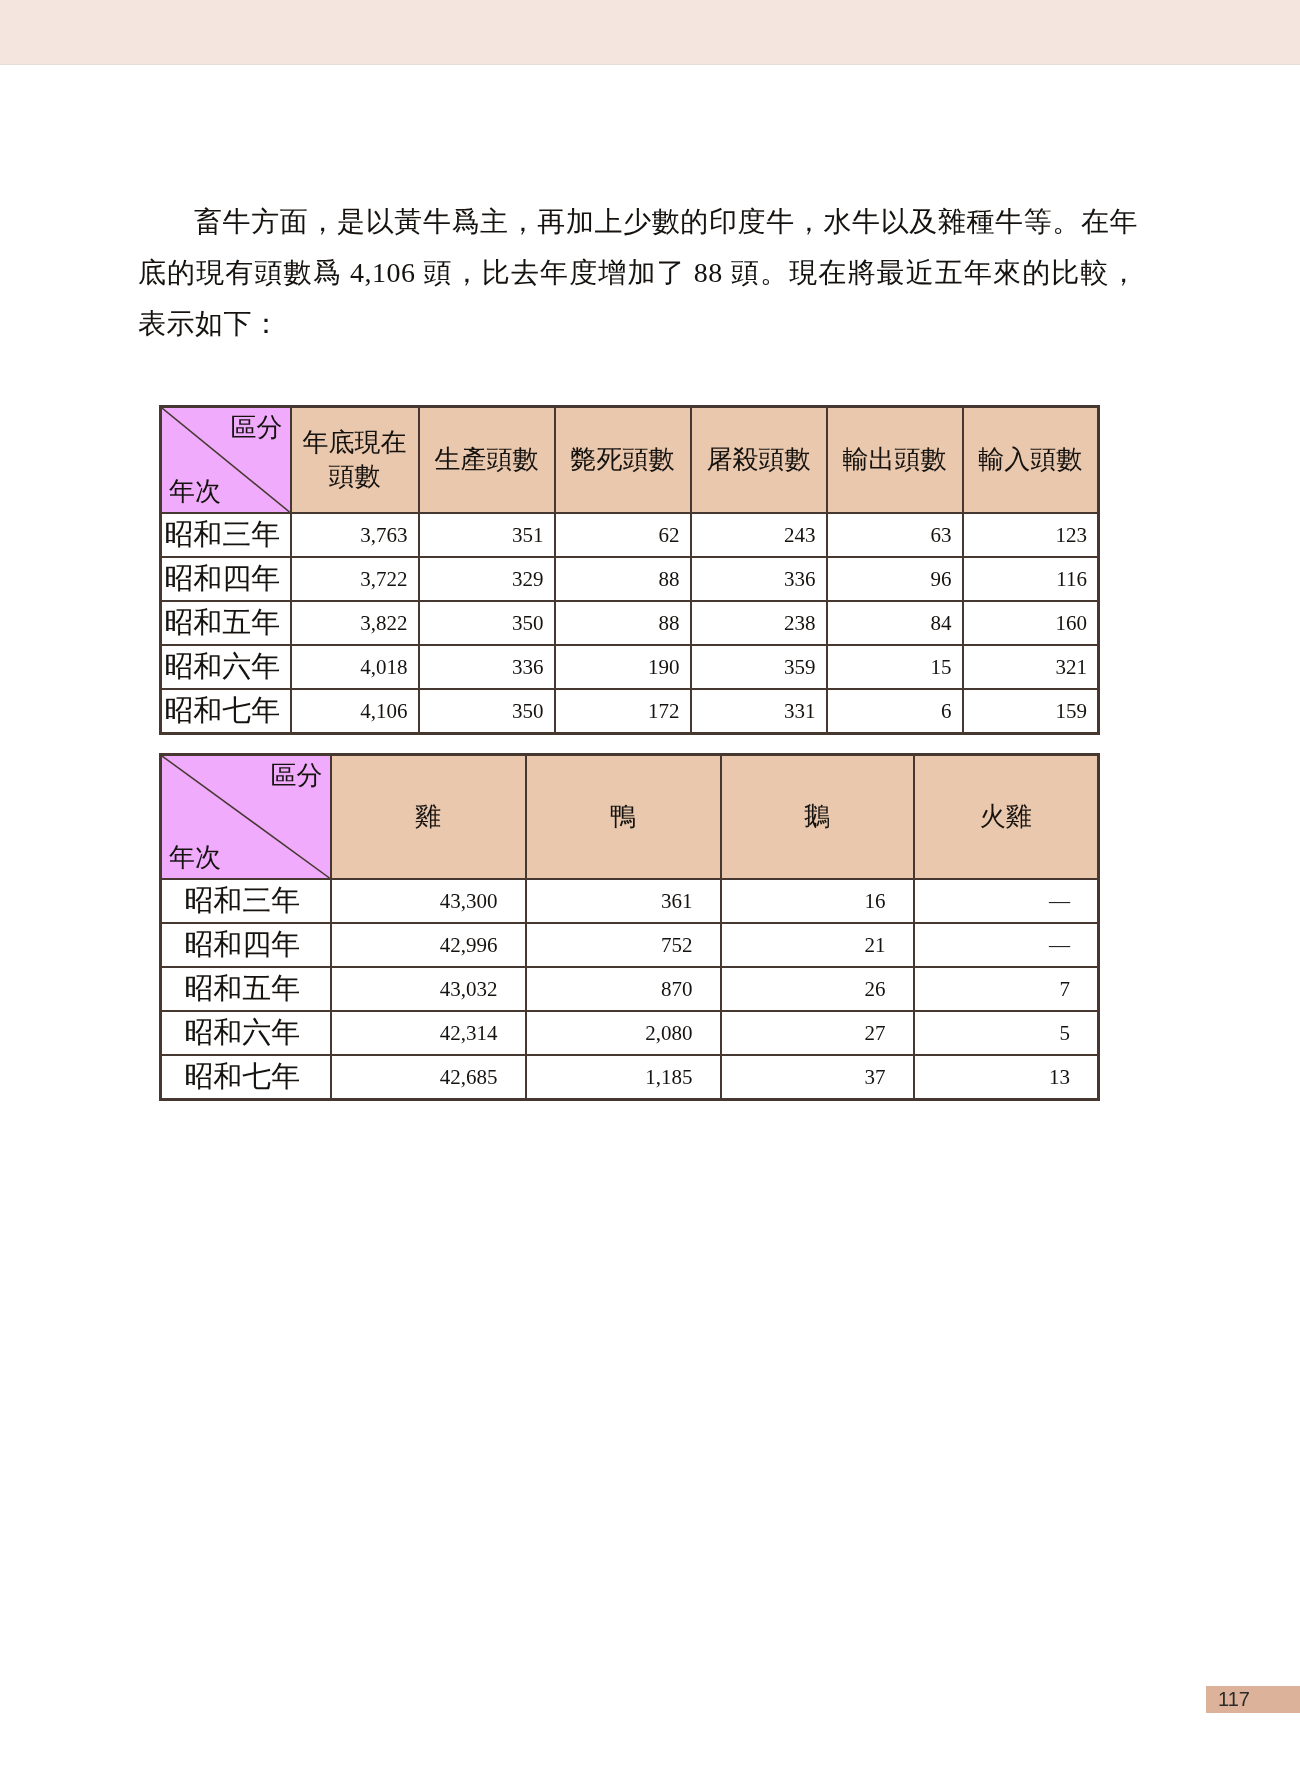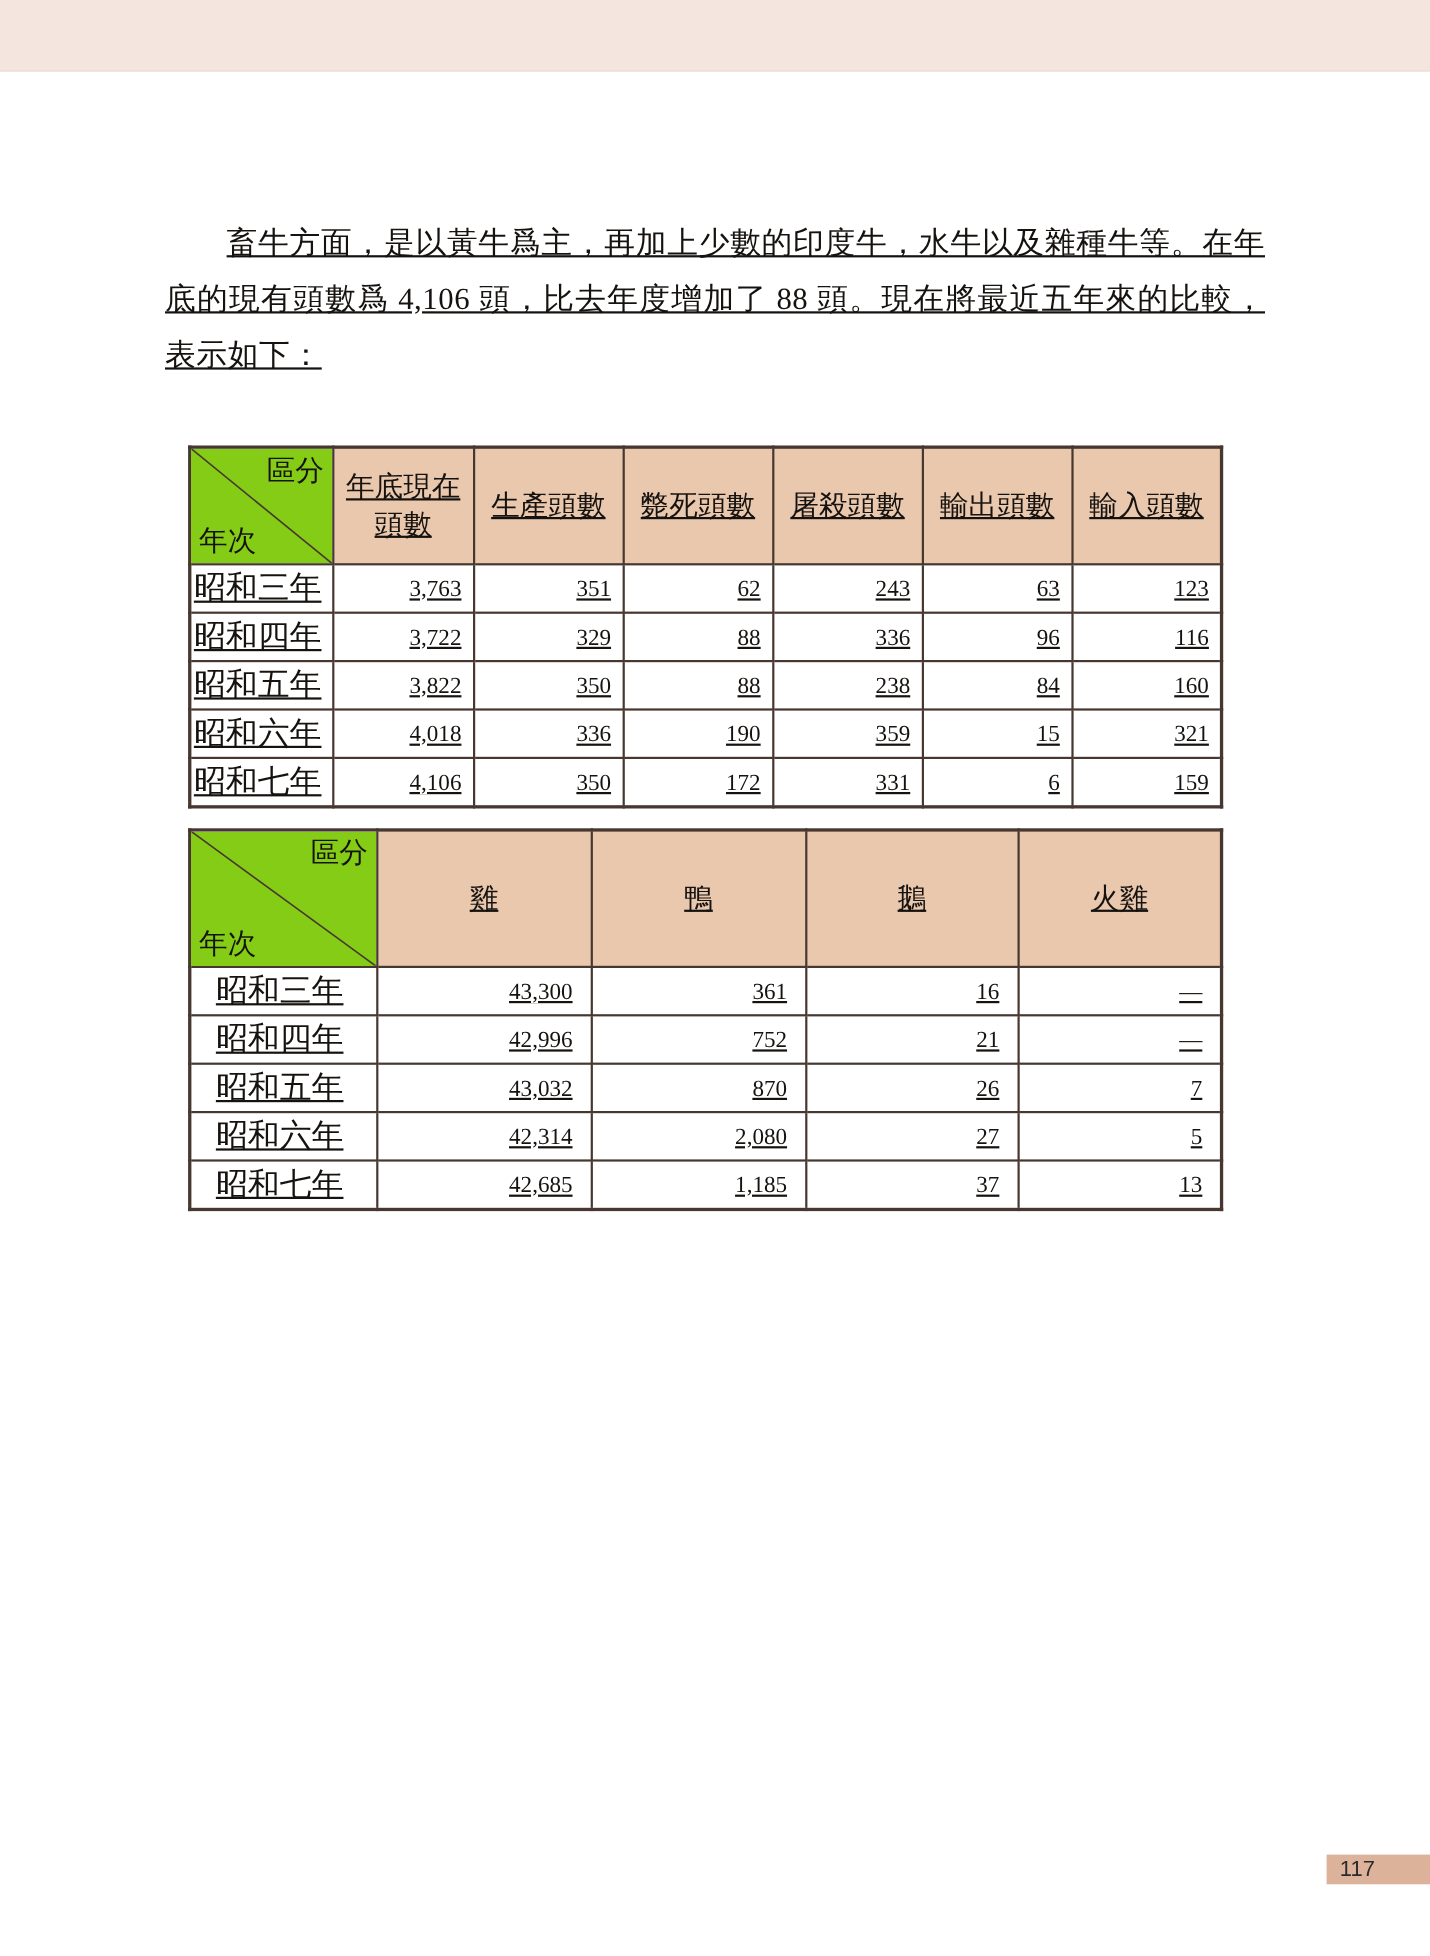--- a/index.html
+++ b/index.html
@@ -4,21 +4,21 @@
 <style>
   html,body{margin:0;padding:0;background:#ffffff;}
   .page{
     position:relative;width:1300px;height:1778px;background:#ffffff;
     overflow:hidden;font-family:"Liberation Serif",serif;color:#15120f;
   }
   .top-band{
     position:absolute;top:0;left:0;width:100%;height:64px;
     background:#f4e6df;border-bottom:1px solid #e7dcd6;
   }
-  .content{position:absolute;left:150px;top:64px;width:1000px;text-decoration:underline;}
+  .content{position:absolute;left:138px;top:64px;width:1000px;}
   .para{
     margin:0;text-align:justify;text-indent:2em;
     font-size:28px;line-height:51px;letter-spacing:0.5px;
   }
   .para.p1{margin-top:132px;}
   .para.p2{margin-top:54px;}
   .para.p3{margin-top:0;}
   table.stat{
     border-collapse:collapse;table-layout:fixed;
     margin-left:21px;width:938px;
@@ -29,22 +29,22 @@
     font-family:"Liberation Serif",serif;
   }
   table.stat{margin-top:56px;}
   table.stat.t2{margin-top:18px;}
   thead th{background:#e9c8ae;font-size:26px;line-height:34px;text-align:center;padding:2px 4px;}
   .t1 thead th{height:72px;}
   .t2 thead th{height:90px;}
   tbody tr{height:39px;}
   tbody th.year{text-align:center;padding-right:8px;font-size:29px;background:#ffffff;}
   tbody td{text-align:right;padding-right:10px;font-size:21px;background:#ffffff;}
-  .t2 tbody td{padding-right:16px;text-align:right;}
-  th.corner{position:relative;background:#84cc16;padding:16px;}
+  .t2 tbody td{padding-right:27px;text-align:right;}
+  th.corner{position:relative;background:#f0abfc;padding:16px;}
   th.corner svg{position:absolute;top:0;left:0;width:100%;height:100%;}
   .corner-top{position:absolute;top:5px;right:7px;font-size:26px;line-height:30px;}
   .corner-bottom{position:absolute;bottom:5px;left:7px;font-size:26px;line-height:30px;}
   .page-number{
     position:absolute;top:1686px;right:0;width:94px;height:27px;
     background:#ddb29a;display:flex;align-items:center;
     padding-left:12px;box-sizing:border-box;
     font-family:"Liberation Sans",sans-serif;font-size:20px;color:#2b2b2b;
   }
 </style>

